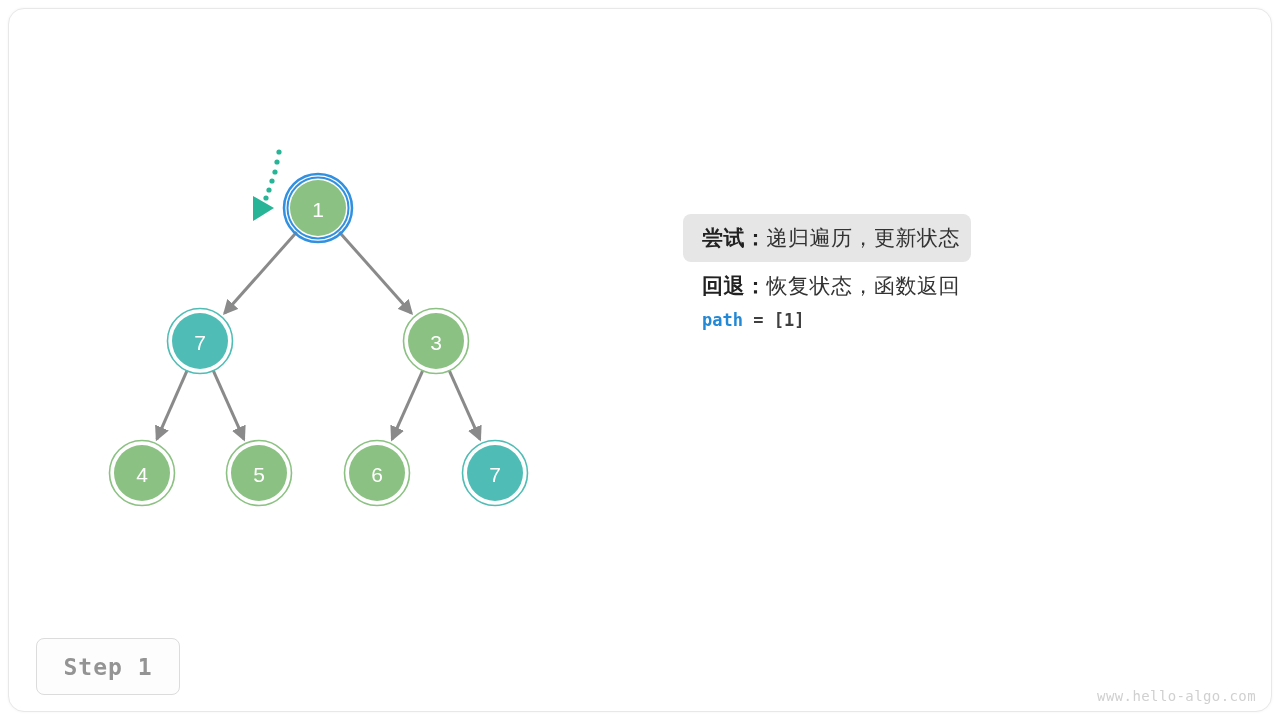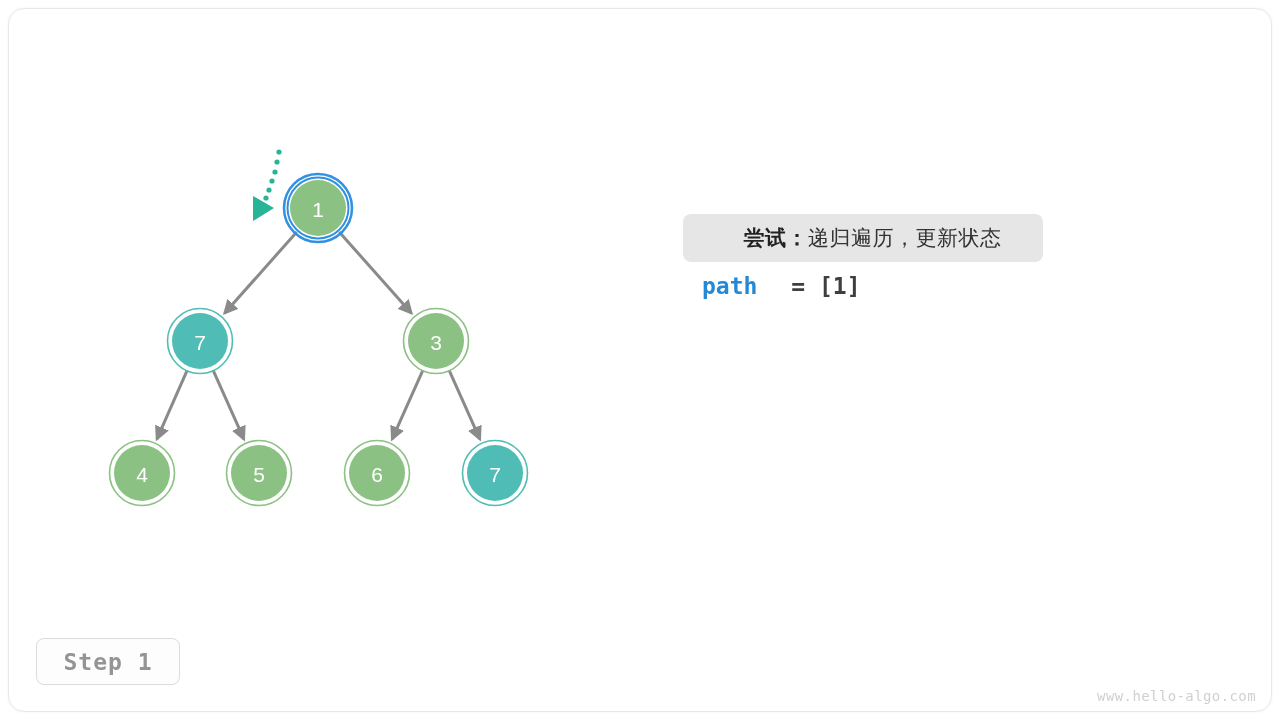--- a/index.html
+++ b/index.html
@@ -65,61 +65,58 @@
     display: flex;
     align-items: center;
     padding-left: 19px;
     box-sizing: border-box;
     white-space: nowrap;
   }
 
   .panel-row.highlighted {
     background: #e6e6e6;
     border-radius: 8px;
-    width: 360px;
-    justify-content: center;
+    width: 288px;
   }
 
   .cn-text {
     font-family: "Liberation Sans", "DejaVu Sans", sans-serif;
     font-size: 21px;
     color: #333333;
     letter-spacing: 0.5px;
   }
   .cn-text b {
     font-weight: bold;
     color: #222222;
   }
 
   .mono-row {
     height: 48px;
     display: flex;
-    align-items: center;
     padding-left: 19px;
     box-sizing: border-box;
     font-family: "DejaVu Sans Mono", "Liberation Mono", monospace;
-    font-size: 23px;
+    font-size: 17px;
     font-weight: bold;
     color: #3f3f3f;
     white-space: pre;
-    gap: 20px;
   }
   .var-path { color: #2389d6; }
   .var-res  { color: #2e9e8f; }
   .mono-op  { color: #3f3f3f; font-weight: bold; }
 
   .spacer-row { height: 70px; }
 
   
   .step-badge {
     position: absolute;
     left: 36px;
     top: 638px;
     width: 144px;
-    height: 47px;
+    height: 57px;
     background: #fdfdfd;
     border: 1px solid #dcdcdc;
     border-radius: 8px;
     box-sizing: border-box;
     display: flex;
     align-items: center;
     justify-content: center;
     font-family: "DejaVu Sans Mono", "Liberation Mono", monospace;
     font-size: 23px;
     font-weight: bold;
@@ -207,20 +204,23 @@
         </g>
       </g>
   </svg>
 
   <div class="panel">
 
     <div class="panel-row highlighted">
       <span class="cn-text"><b>尝试：</b><span>递归遍历，更新状态</span></span>
     </div>
 
+    <div class="panel-row">
+      <span class="cn-text"><b>回退：</b><span>恢复状态，函数返回</span></span>
+    </div>
 
     <div class="mono-row">
       <span class="var-path">path</span><span class="mono-op"> = [1]</span>
     </div>
 
     <div class="spacer-row"></div>
 
 
   </div>
 

